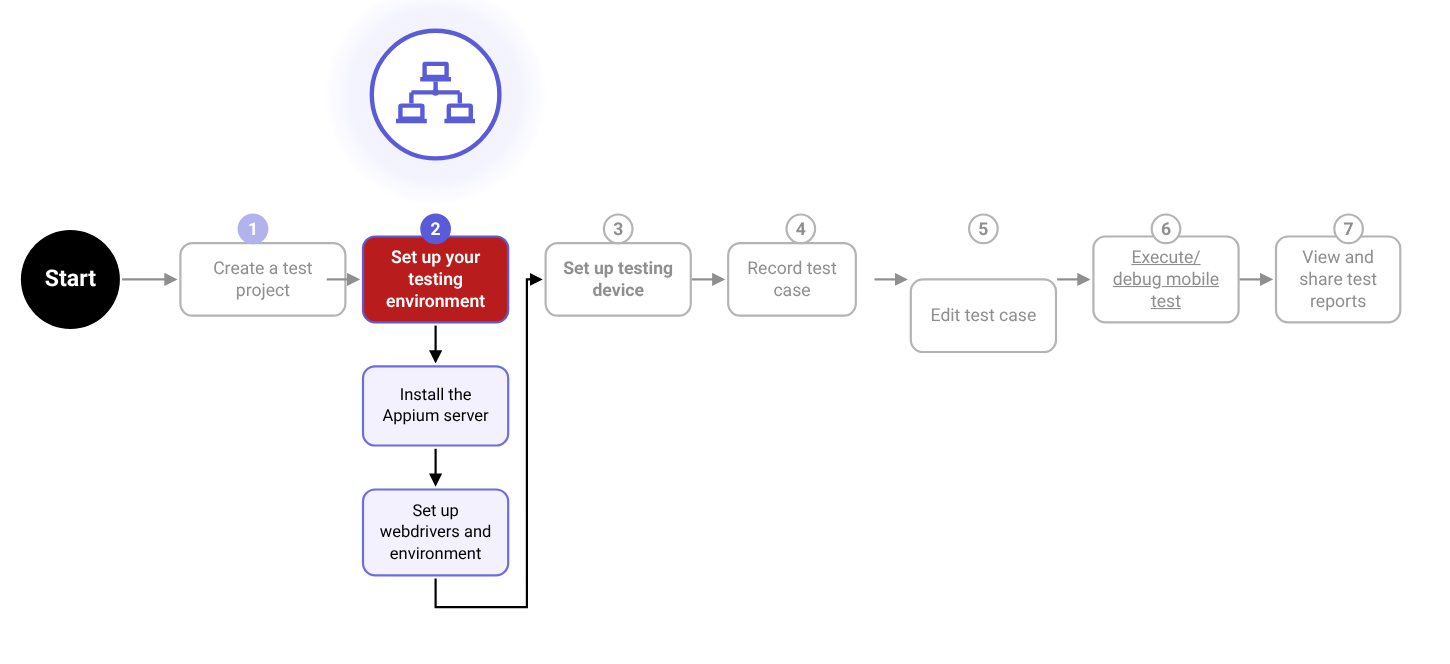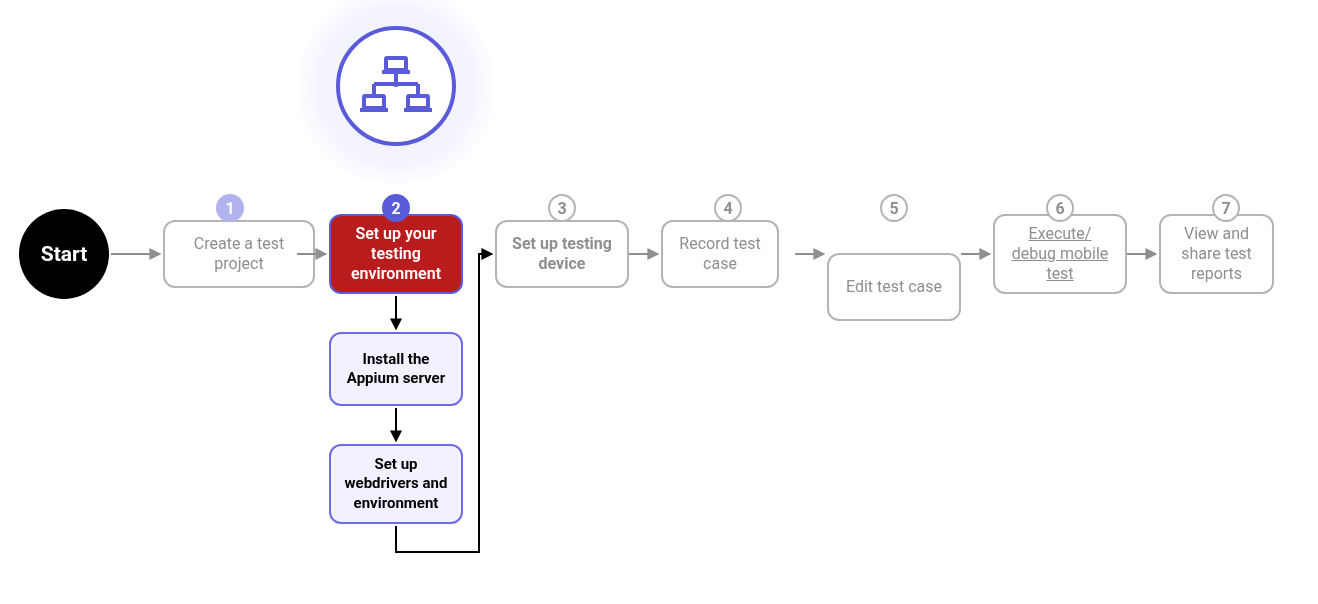--- a/index.html
+++ b/index.html
@@ -75,21 +75,21 @@
     text-align: center;
     display: flex;
     align-items: center;
     justify-content: center;
     padding: 8px 10px;
     font-size: 15px;
     line-height: 1.3;
     background: #f2f1fd;
     border: 2px solid #6c6de4;
     color: #000;
-    font-weight: 700;
+    font-weight: 400;
   }
 
   
   .badge {
     position: absolute;
     width: 28px;
     height: 28px;
     border-radius: 50%;
     display: flex;
     align-items: center;

